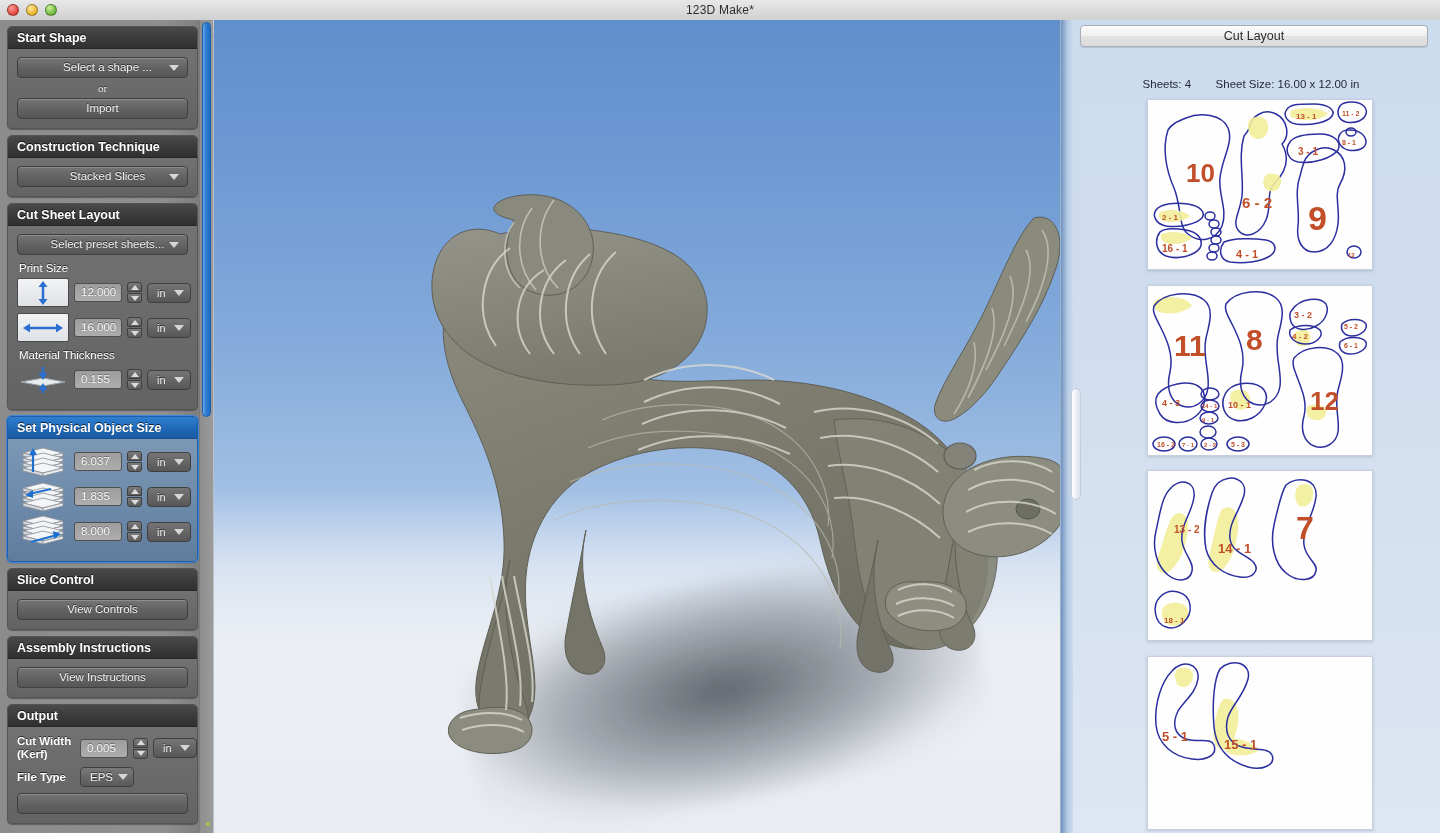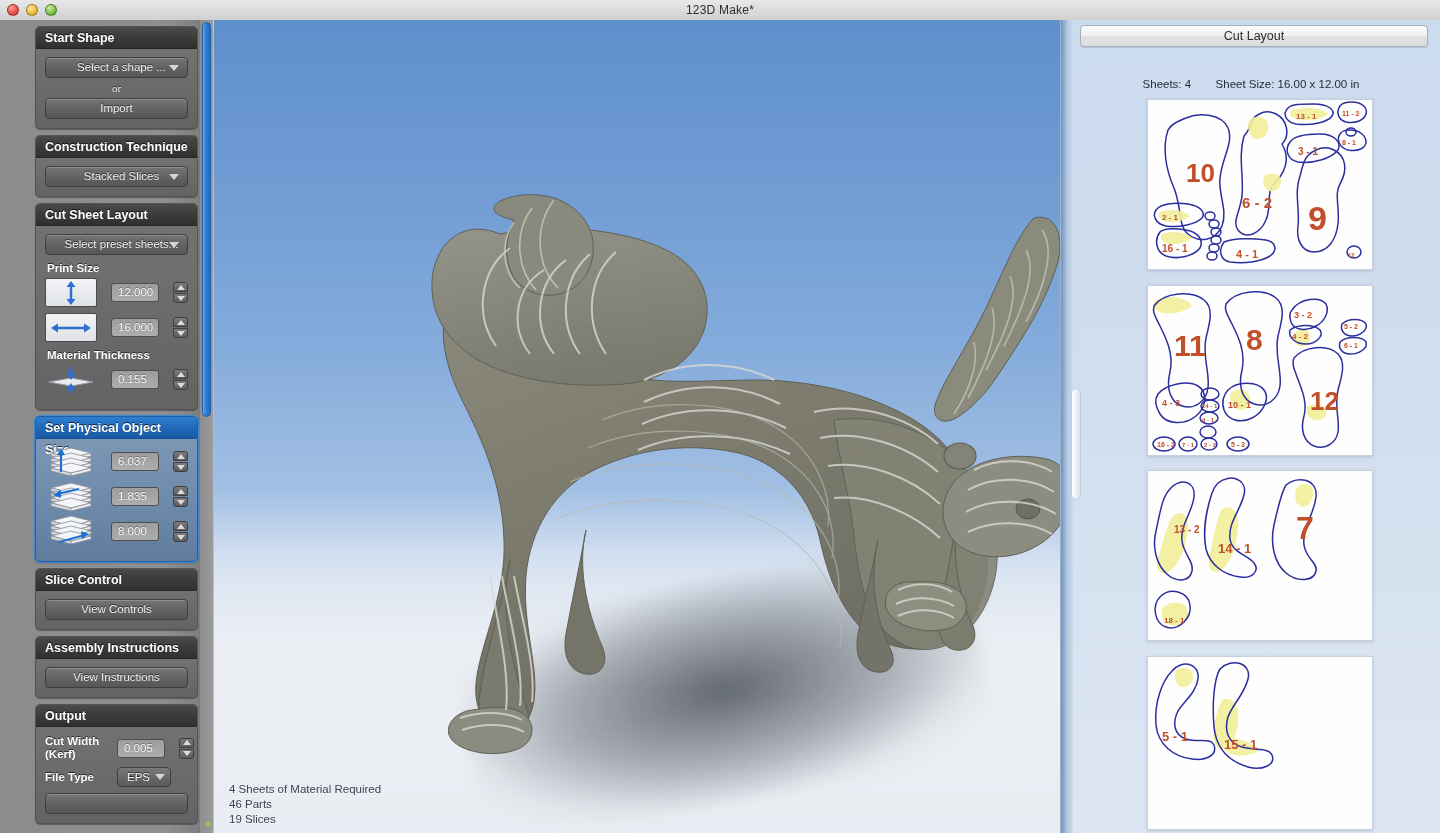--- a/index.html
+++ b/index.html
@@ -27,21 +27,20 @@
   .light { width: 12px; height: 12px; border-radius: 50%; border: 1px solid rgba(0,0,0,.35); }
   .light.red    { background: radial-gradient(circle at 35% 30%, #ff9a94, #e0443c 70%); }
   .light.yellow { background: radial-gradient(circle at 35% 30%, #ffe79a, #e8b32a 70%); }
   .light.green  { background: radial-gradient(circle at 35% 30%, #d0f09a, #68b63a 70%); }
 
   
   .sidebar {
     position: absolute; left: 0; top: 20px; width: 205px; height: 813px;
     background: linear-gradient(to right,#8c8c8c 0%,#8f8f8f 80%,#7c7c7c 100%);
     overflow: hidden;
-    padding-left: 28px;
   }
   .panel {
     margin: 6px 7px 0 7px;
     background: #6e6e6e;
     border: 1px solid #545454;
     border-radius: 5px;
     box-shadow: 0 1px 1px rgba(0,0,0,.35), inset 0 1px 0 rgba(255,255,255,.12);
     overflow: hidden;
   }
   .panel-head {
@@ -74,24 +73,24 @@
   .combo { position: relative; text-align: center; padding-left: 10px; }
   .combo .caret {
     position: absolute; right: 8px; top: 50%; transform: translateY(-50%);
     width: 0; height: 0;
     border-left: 5px solid transparent; border-right: 5px solid transparent;
     border-top: 6px solid #d6d6d6;
   }
   .or-line { text-align: center; font-size: 11px; color: #efefef;
              text-shadow: 0 -1px 0 rgba(0,0,0,.6); margin: 4px 0 4px 0; font-family: Liberation Serif, serif; }
 
-  .sublabel { font-size: 11.5px; font-weight: bold; color: #fff;
+  .sublabel { font-size: 11.5px; font-weight: normal; color: #fff;
               text-shadow: 0 -1px 0 rgba(0,0,0,.65); margin: 7px 0 4px 2px; }
 
-  .row { display: flex; align-items: center; gap: 14px; margin-bottom: 6px; }
+  .row { display: flex; align-items: center; gap: 5px; margin-bottom: 6px; }
   .icon-box {
     width: 52px; height: 29px; border: 1px solid #4a4a4a; border-radius: 2px;
     background: linear-gradient(to bottom,#f2f3f5,#dfe2e6);
     display: flex; align-items: center; justify-content: center;
     flex: 0 0 auto;
   }
   .icon-box.plain { background: none; border: none; }
   .numfield {
     width: 48px; height: 19px; line-height: 17px;
     border: 1px solid #4f4f4f; border-radius: 3px;
@@ -635,25 +634,20 @@
       <g stroke="#cfcfc5" stroke-width="1.6" fill="none" opacity="0.75">
         <path d="M300 202 C286 222 288 252 306 268"></path>
         <path d="M318 188 C300 212 302 248 322 270"></path>
         <path d="M340 180 C320 206 322 246 344 268"></path>
       </g>
 
       <path d="M944 566 C954 560 968 566 970 580 C972 596 958 606 946 600
                C936 594 934 574 944 566 Z" transform="translate(0,0)" fill="#1b1ecd" stroke="#12138f" stroke-width="1"></path>
     </svg>
 
-    <div class="status">
-      <div>4 Sheets of Material Required</div>
-      <div>46 Parts</div>
-      <div>19 Slices</div>
-    </div>
   </div>
 
   <div class="rightpanel">
     <div class="rp-left-edge"></div>
     <div class="cutlayout-btn">Cut Layout</div>
     <div class="sheet-info">
       <span>Sheets: 4</span>
       <span class="gap"></span>
       <span>Sheet Size: 16.00 x 12.00 in</span>
     </div>

